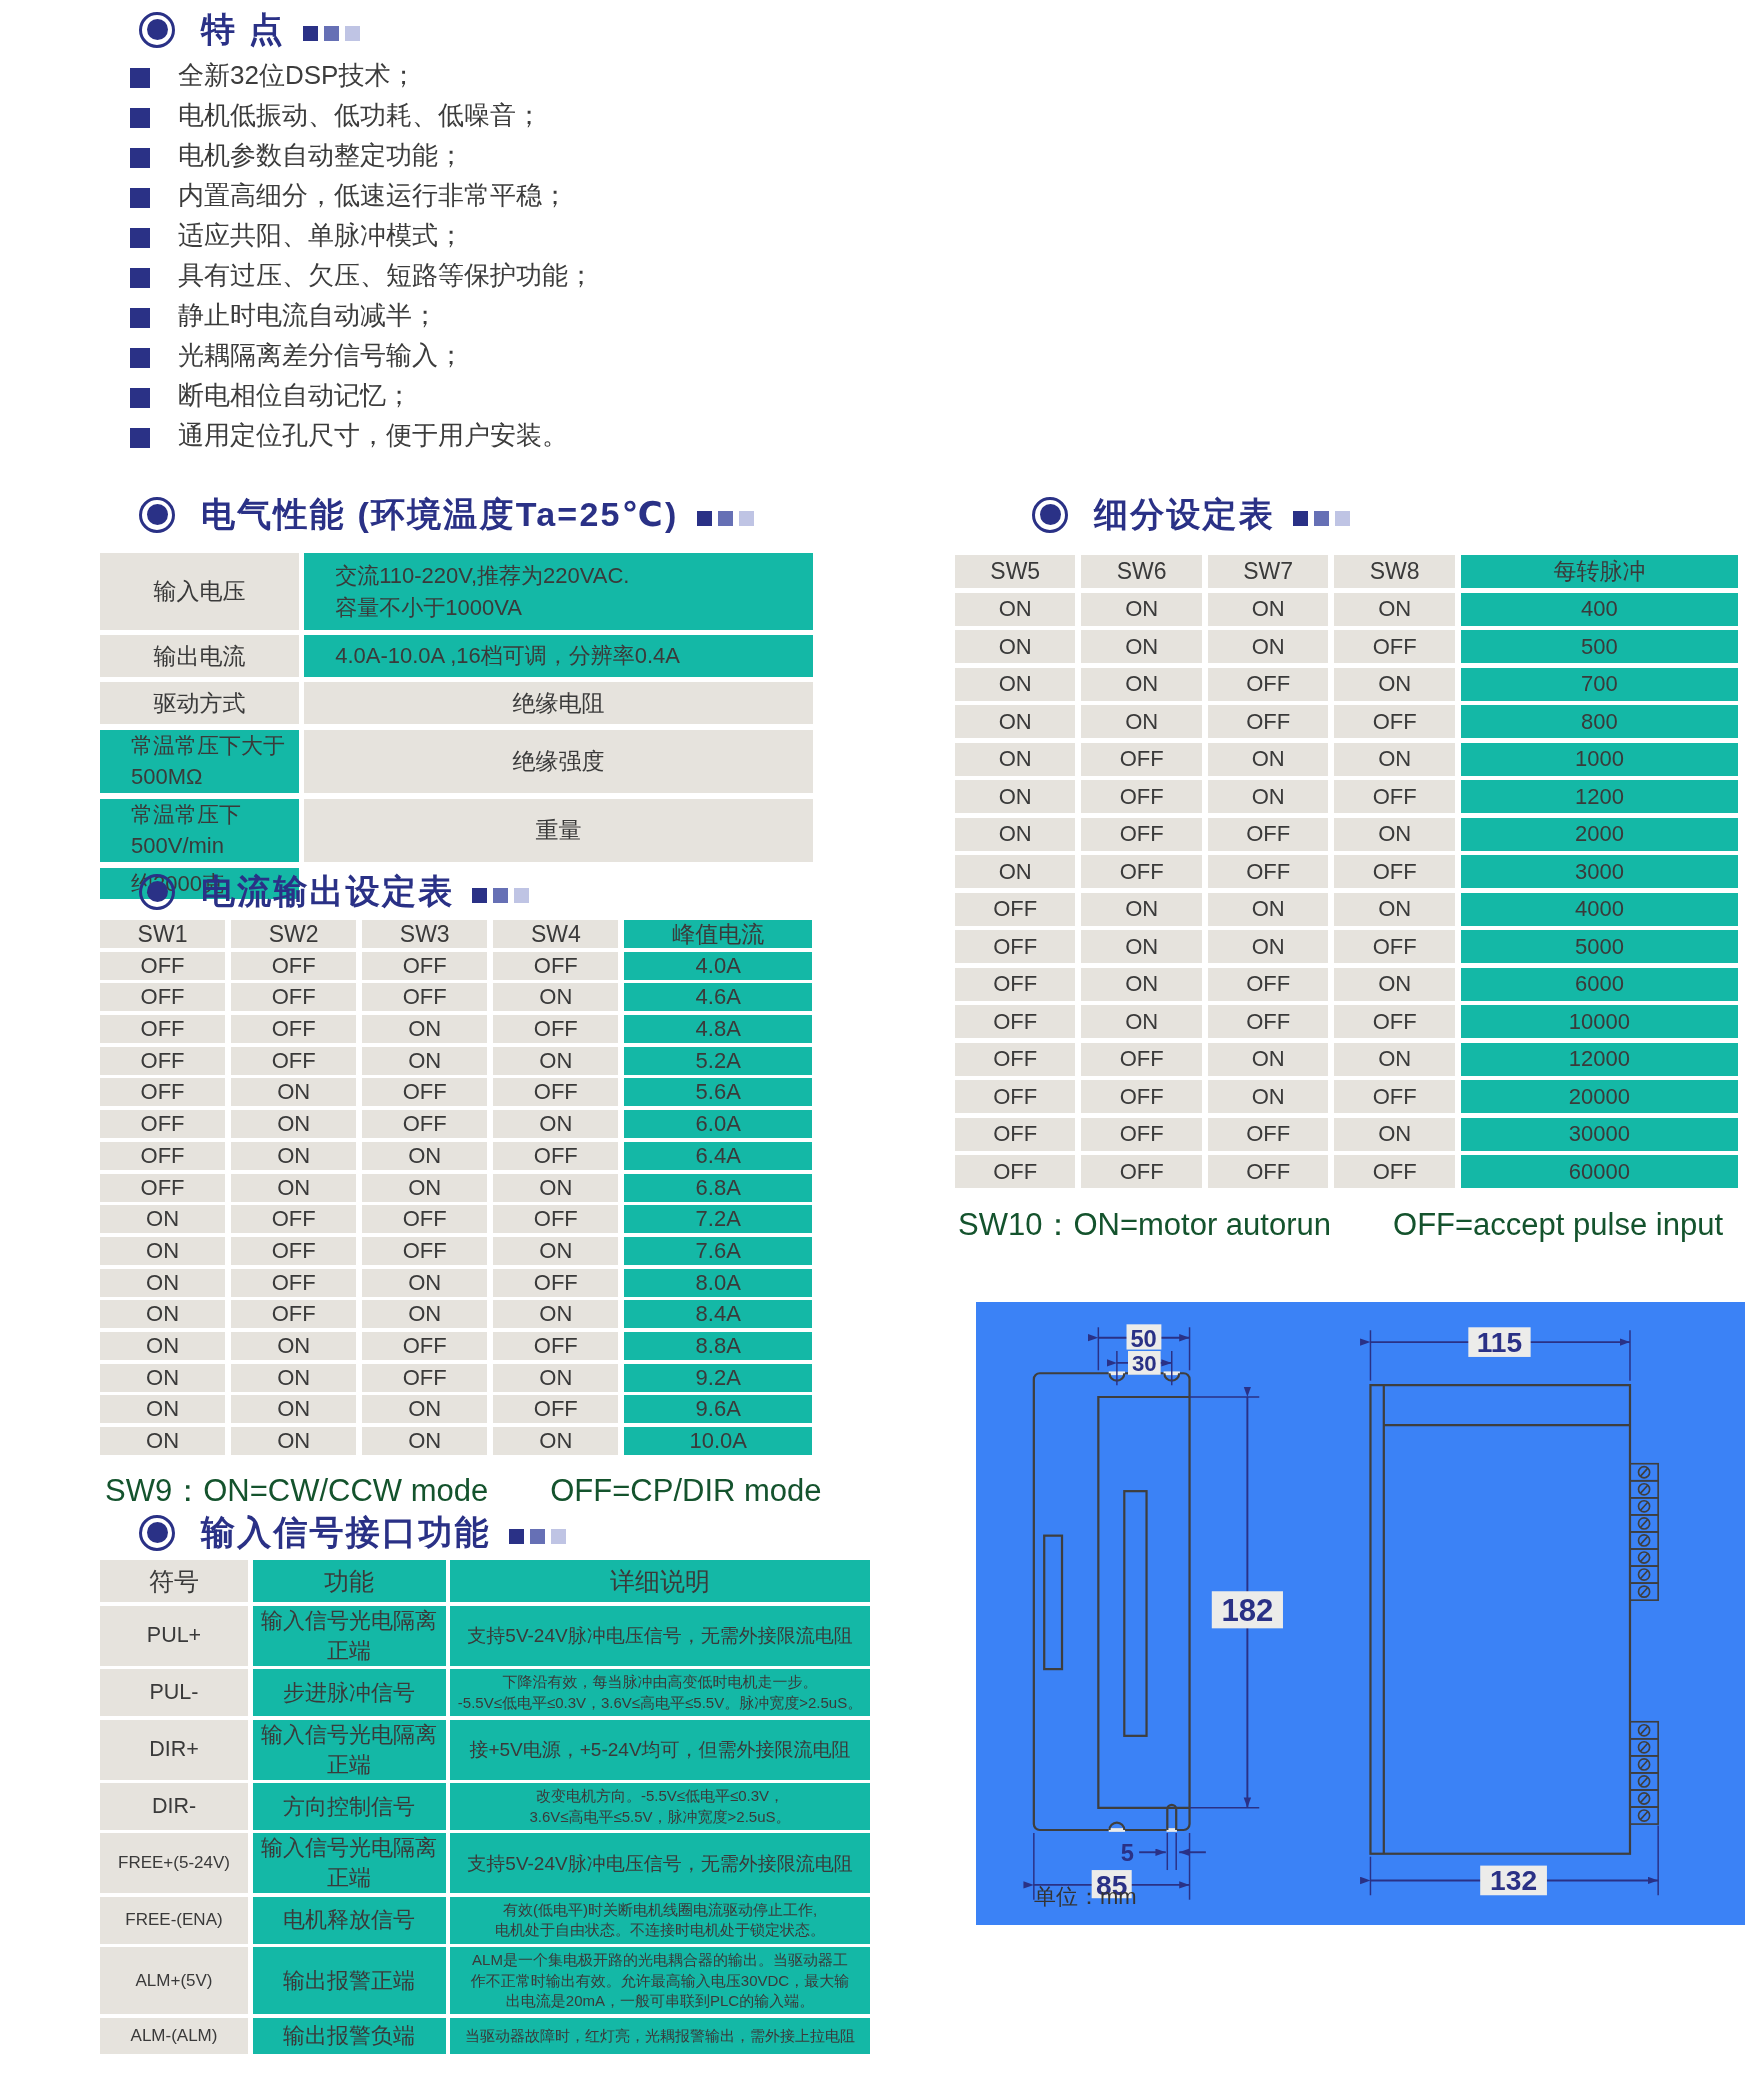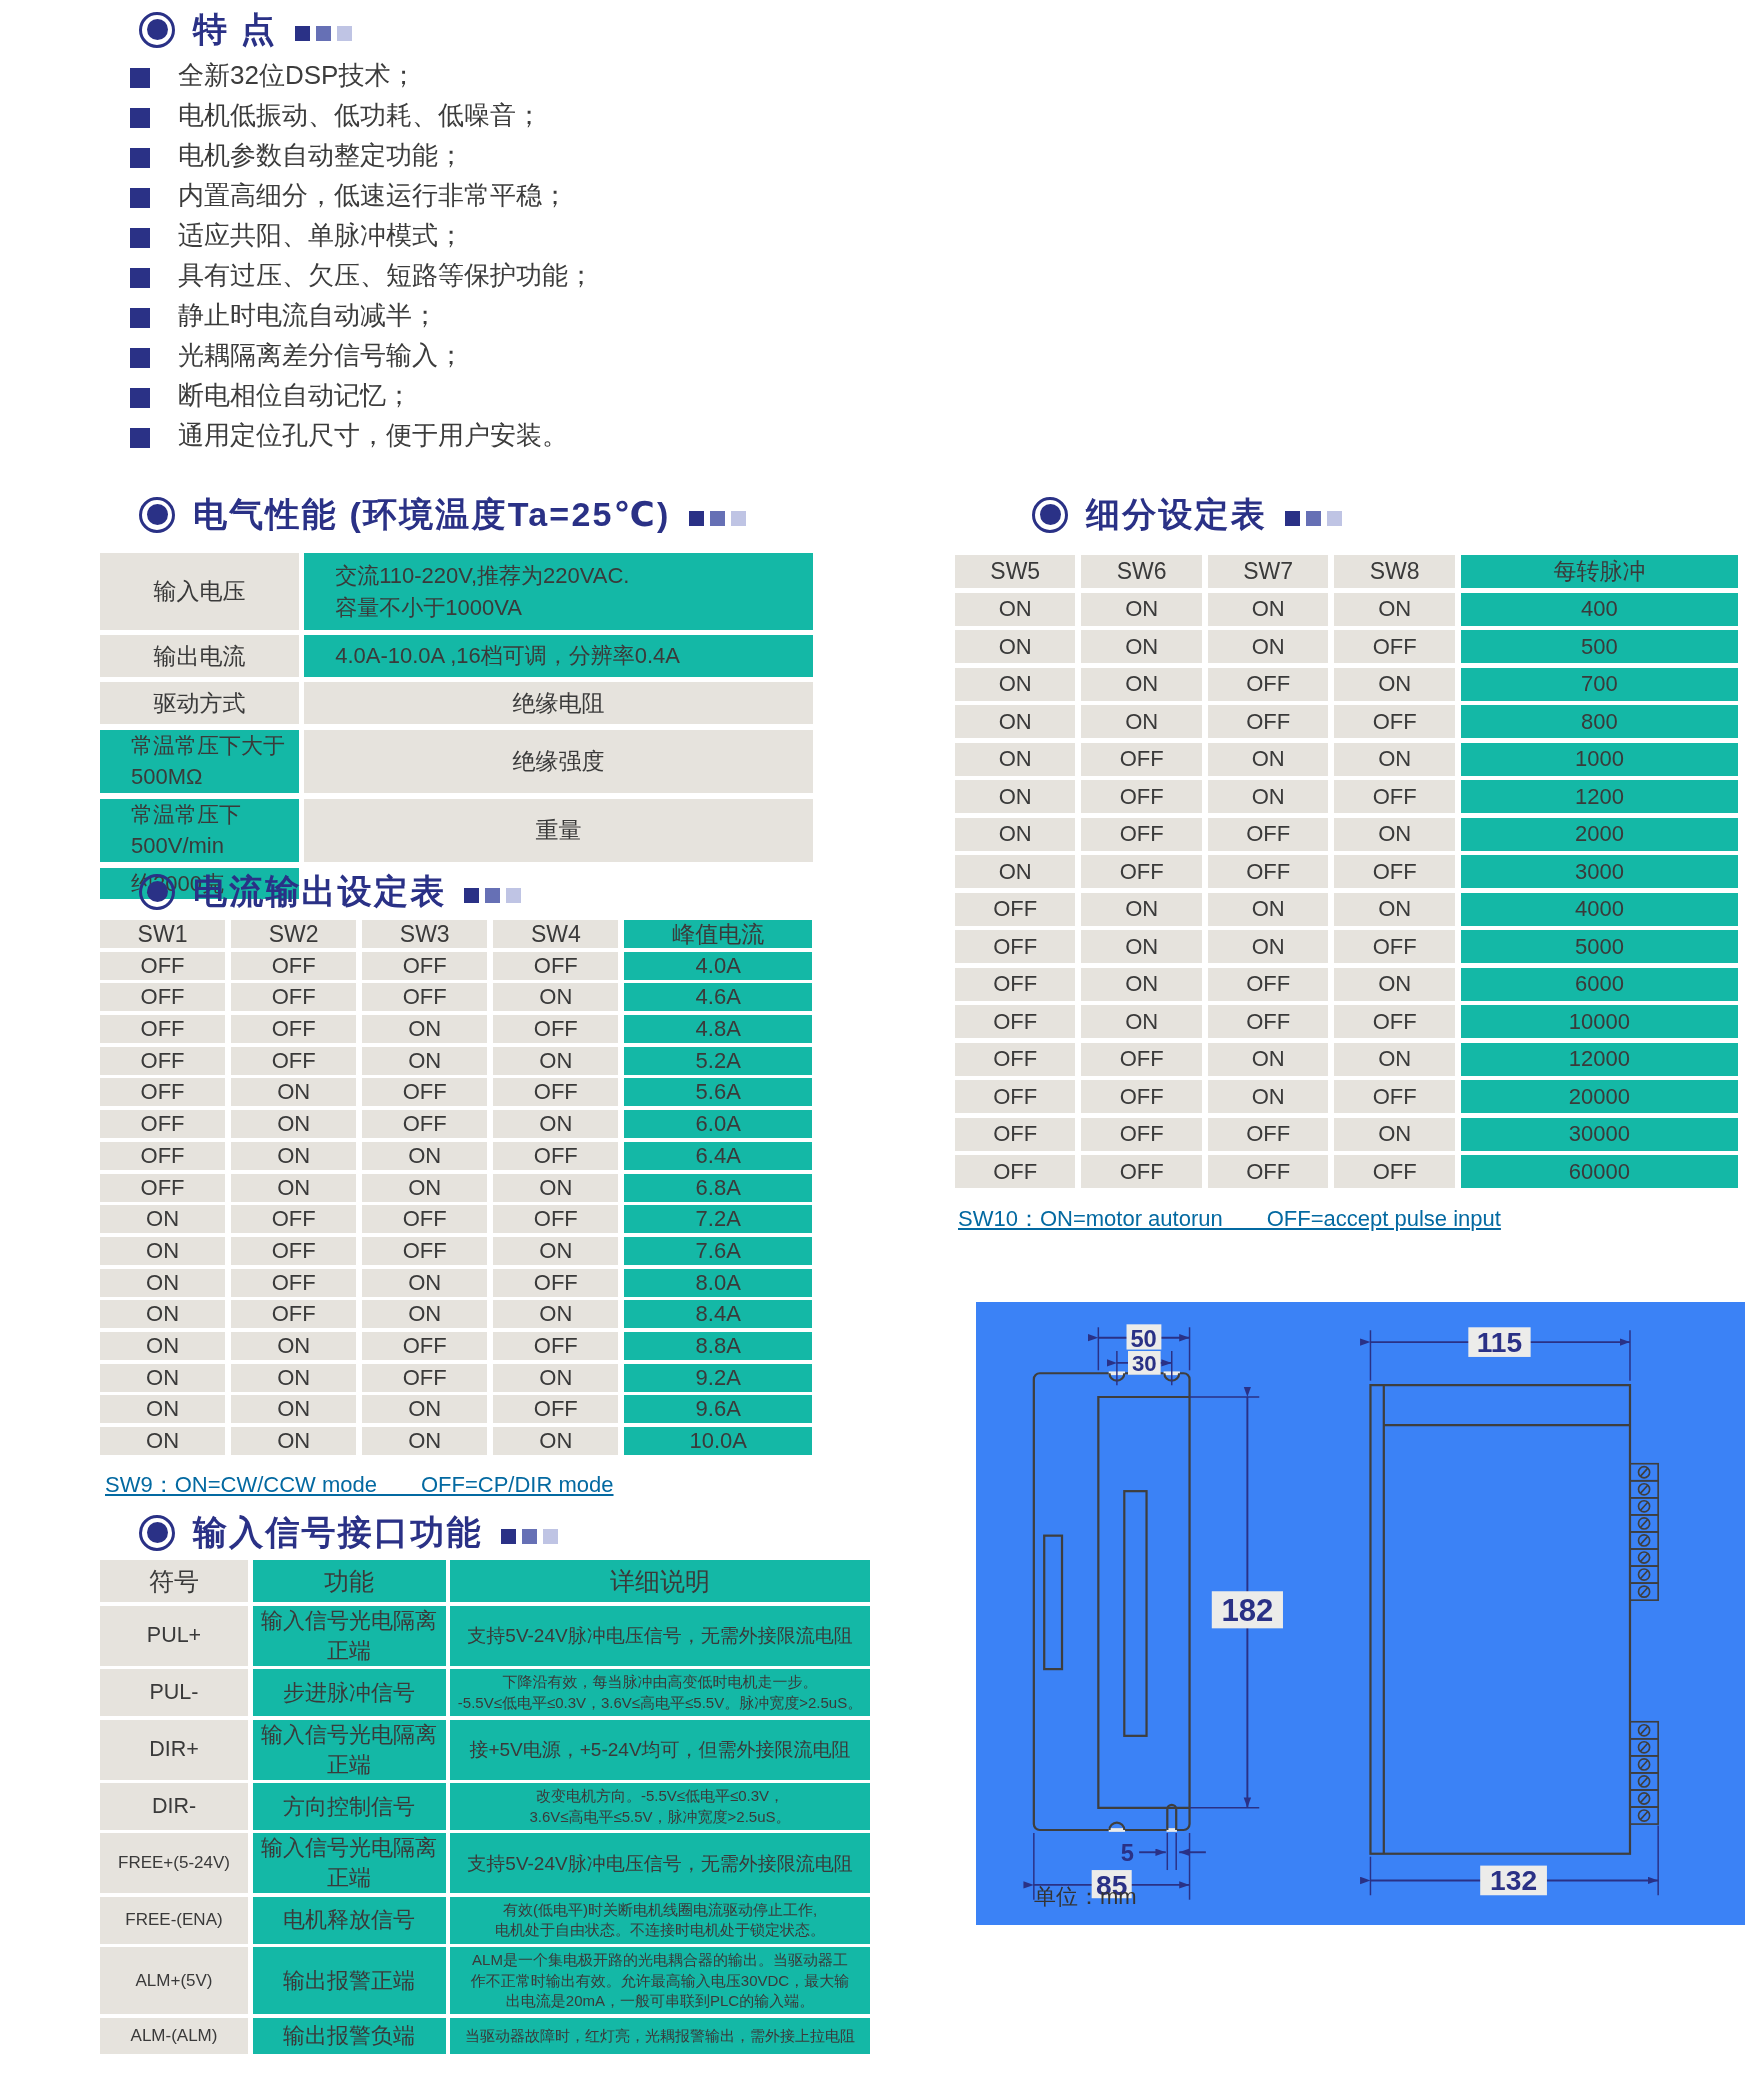--- a/index.html
+++ b/index.html
@@ -4,21 +4,21 @@
 <style>
   html,body{margin:0;padding:0;background:#ffffff;}
   .page{position:relative;width:1745px;height:2097px;background:#ffffff;overflow:hidden;
         font-family:"Liberation Sans","DejaVu Sans",sans-serif;color:#3a3a3a;}
 
   
   .sec-head{position:absolute;display:flex;align-items:center;gap:18px;height:45px;}
   .donut{width:30px;height:30px;border:3.7px solid #2a3186;border-radius:50%;
          display:inline-flex;align-items:center;justify-content:center;flex:0 0 auto;}
   .donut-core{width:21px;height:21px;background:#2a3186;border-radius:50%;display:block;}
-  .sec-title{font-size:34px;font-weight:bold;color:#2a3186;letter-spacing:2.2px;white-space:nowrap;}
+  .sec-title{font-size:34px;font-weight:bold;color:#2a3186;letter-spacing:2.2px;white-space:nowrap;margin-left:8px;}
   .sqs{display:inline-flex;align-items:center;gap:6px;margin-top:7.4px;}
   .sqs i{width:15px;height:15px;display:block;}
   .sqs i:nth-child(1){background:#2a3186;}
   .sqs i:nth-child(2){background:#6670b5;}
   .sqs i:nth-child(3){background:#bfc4e4;}
 
   
   .features-list{position:absolute;left:130px;top:55px;width:668px;}
   .feat-item{display:flex;align-items:center;height:40px;}
   .feat-bullet{width:20px;height:20px;background:#2a3186;flex:0 0 auto;margin-top:6px;}
@@ -37,21 +37,21 @@
                     white-space:pre-line;line-height:1.45;}
   .elec .r1{min-height:77px;}
 
   
   .swtab{grid-auto-rows:28px;}
   .swtab .cell{font-size:22px;}
   .swtab .head{font-size:23px;}
   .current{left:100px;top:920px;width:712px;grid-template-columns:repeat(4,1fr) 1.5fr;gap:3.7px 6px;}
   .micro{left:955px;top:555px;width:783px;grid-template-columns:repeat(4,1fr) 2.3fr;gap:4.5px 6px;grid-auto-rows:33px;}
 
-  .note{position:absolute;font-size:22px;color:#0369a1;white-space:nowrap;text-decoration:underline;}
+  .note{position:absolute;font-size:31px;color:#14532d;white-space:nowrap;}
 
   
   .input{left:100px;top:1560px;width:770px;grid-template-columns:148px 193px 1fr;gap:3.7px 4.5px;}
   .input .head{font-size:25px;min-height:42px;}
   .input .in-sym{font-size:21.5px;min-height:36px;}
   .input .in-sym.small{font-size:17px;}
   .input .in-func{font-size:22px;}
   .input .in-detail{font-size:19px;white-space:pre-line;line-height:1.35;padding:3px 6px;}
   .input .in-detail.small{font-size:15px;}
 

